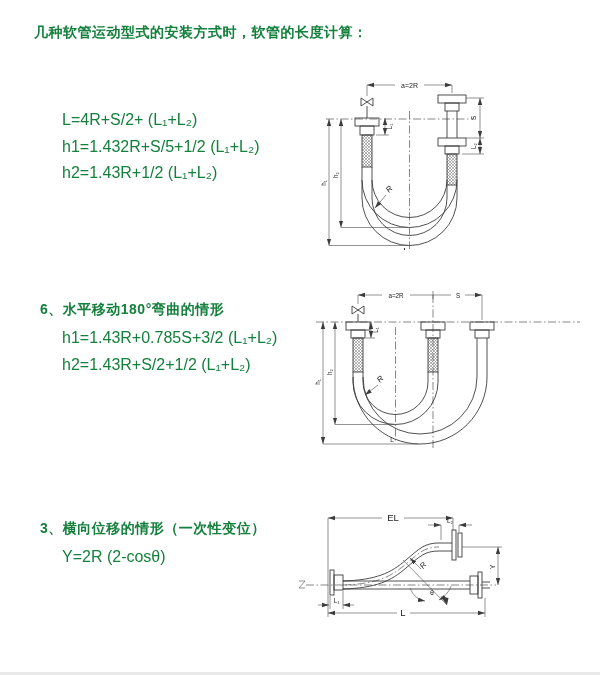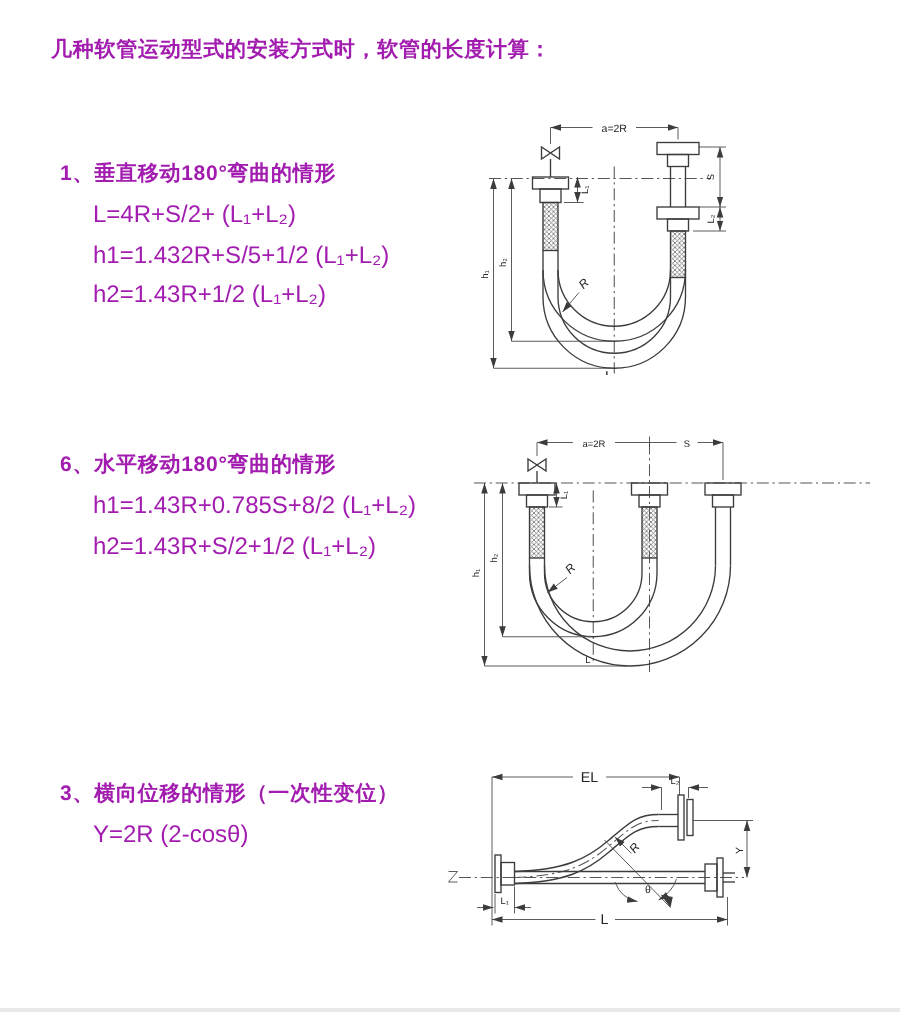--- a/index.html
+++ b/index.html
@@ -1,17 +1,17 @@
 <!DOCTYPE html>
 <html><head>
 <meta charset="utf-8">
 <style>
   html,body{margin:0;padding:0;background:#fff;}
   .page{position:relative;width:600px;height:675px;background:#ffffff;overflow:hidden;
-        font-family:"Liberation Sans","DejaVu Sans",sans-serif;color:#a21caf;}
+        font-family:"Liberation Sans","DejaVu Sans",sans-serif;color:#15803d;}
   .doc-title{position:absolute;left:34px;top:24px;font-size:14px;font-weight:bold;letter-spacing:.5px;}
   .sec{position:absolute;left:40px;}
   .sec-h{font-size:14px;font-weight:bold;letter-spacing:.5px;margin-bottom:6px;}
   .formula{font-size:16px;margin-left:22px;line-height:26.5px;white-space:pre;}
   .dwg{position:absolute;}
   svg text{font-family:"Liberation Sans","DejaVu Sans",sans-serif;fill:#222;}
   .dim{font-size:7px;}
   .dim-sm{font-size:6.3px;}
   .dim-lg{font-size:9.5px;}
   .rlab{font-size:8px;font-style:italic;}
@@ -33,29 +33,28 @@
       </marker>
       <pattern id="braid" width="3" height="3" patternUnits="userSpaceOnUse">
         <path d="M0,3 L3,0 M0,0 L3,3" stroke="#6a6a6a" stroke-width="0.5"></path>
       </pattern>
     </defs>
   </svg>
 
   <div class="doc-title">几种软管运动型式的安装方式时，软管的长度计算：</div>
 
   <section class="sec" style="top:107px">
-    <div class="sec-h">1、垂直移动180°弯曲的情形</div>
     <div class="formula">L=4R+S/2+ (L₁+L₂)</div>
     <div class="formula">h1=1.432R+S/5+1/2 (L₁+L₂)</div>
     <div class="formula">h2=1.43R+1/2 (L₁+L₂)</div>
   </section>
 
   <section class="sec" style="top:301px">
     <div class="sec-h">6、水平移动180°弯曲的情形</div>
-    <div class="formula">h1=1.43R+0.785S+8/2 (L₁+L₂)</div>
+    <div class="formula">h1=1.43R+0.785S+3/2 (L₁+L₂)</div>
     <div class="formula">h2=1.43R+S/2+1/2 (L₁+L₂)</div>
   </section>
 
   <section class="sec" style="top:520px">
     <div class="sec-h">3、横向位移的情形（一次性变位）</div>
     <div class="formula">Y=2R (2-cosθ)</div>
   </section>
 
   <svg class="dwg" style="left:312px;top:78px" width="278" height="172" viewBox="0 0 278 172">
     <g>

